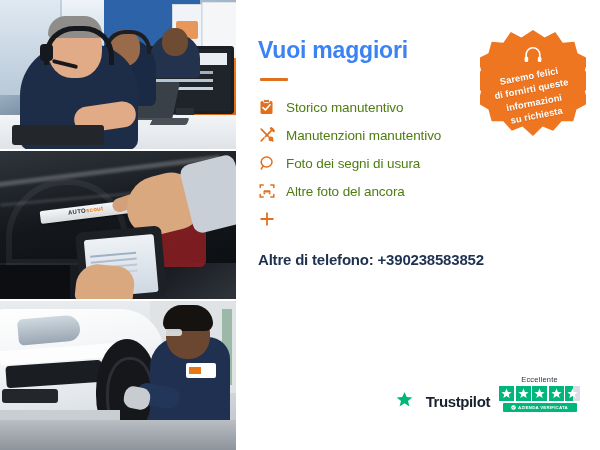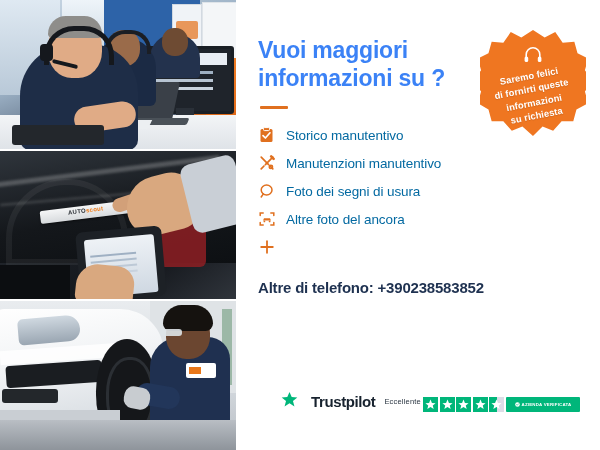--- a/index.html
+++ b/index.html
@@ -97,42 +97,42 @@
     margin:0;padding-top:36px;
     font-size:23px;line-height:1.22;font-weight:bold;color:#3b82f6;
     letter-spacing:-.2px;max-width:200px;
   }
   .rule{width:28px;height:3px;background:#e0701f;margin:14px 0 12px 2px;border-radius:1px;}
 
   .feature-list{list-style:none;margin:0;padding:0;}
   .feature{display:flex;align-items:center;gap:11px;height:28px;}
   .fi{width:17px;height:17px;flex:none;display:flex;align-items:center;justify-content:center;color:#e0701f;}
   .fi svg{display:block;}
-  .flabel{font-size:13.5px;color:#0369a1;letter-spacing:-.1px;}
+  .flabel{font-size:13.5px;color:#4d7c0f;letter-spacing:-.1px;}
 
   .phone{margin-top:18px;font-size:15px;font-weight:bold;color:#1e3150;letter-spacing:-.2px;}
   .sub{margin-top:9px;font-size:12.2px;line-height:1.45;color:#41516a;}
   .sub div{white-space:nowrap;}
 
   
   .burst{
     position:absolute;right:14px;top:30px;width:106px;height:106px;color:#fff;
   }
   .burst .blob{position:absolute;inset:0;background:#ef7621;
     clip-path:polygon(50% 0%,61% 7%,71% 2%,78% 12%,89% 11%,92% 22%,102% 27%,99% 38%,106% 48%,99% 58%,102% 69%,91% 75%,88% 86%,77% 86%,69% 95%,59% 91%,50% 100%,40% 91%,30% 95%,22% 86%,11% 86%,8% 75%,-2% 69%,1% 58%,-6% 48%,1% 38%,-2% 27%,8% 22%,11% 11%,22% 12%,29% 2%,39% 7%);}
   .burst .hs{position:absolute;left:50%;top:16px;transform:translateX(-50%);}
   .bursttext{position:absolute;left:0;right:0;top:40px;transform:rotate(-11deg);
     text-align:center;font-size:9.3px;font-weight:bold;line-height:1.45;
     letter-spacing:.1px;text-shadow:0 1px 1px rgba(0,0,0,.12);}
 
   
   .tp{position:absolute;right:20px;bottom:38px;display:flex;align-items:flex-end;gap:9px;}
   .tp-logo{display:flex;align-items:center;gap:13px;}
   .tp-logo .name{font-size:15px;font-weight:bold;color:#17222e;letter-spacing:-.4px;}
-  .tp-right{display:flex;gap:2px;}
+  .tp-right{display:flex;flex-direction:column;align-items:center;gap:2px;}
   .tp-rating{font-size:7.5px;color:#2b3642;letter-spacing:.2px;}
   .stars{display:flex;gap:1.5px;}
   .star-box{width:15px;height:15px;background:#00b67a;display:flex;align-items:center;justify-content:center;}
   .star-box.half{background:linear-gradient(90deg,#00b67a 52%,#dcdce6 52%);}
   .verified{display:flex;align-items:center;justify-content:center;gap:2px;
     background:#00b67a;color:#fff;font-size:4.4px;font-weight:bold;
     padding:1.5px 4px;letter-spacing:.2px;border-radius:1px;width:74px;box-sizing:border-box;}
 </style>
 </head>
 <body>
@@ -213,21 +213,20 @@
       <div class="lift"></div>
       <div class="bench"></div>
     </div>
 
   </div>
 
   <div class="panel">
 
     <h1 class="heading">
       <span>Vuoi maggiori</span><br>
-      <span>informazioni su ?</span>
     </h1>
     <div class="rule"></div>
 
     <ul class="feature-list">
 
       <li class="feature">
         <span class="fi">
           <svg width="15" height="16" viewBox="0 0 15 16" fill="none">
             <rect x="1.5" y="2" width="12" height="13" rx="1.5" fill="#e0701f"></rect>
             <rect x="4.5" y="0.6" width="6" height="3" rx="1" fill="#e0701f" stroke="#fff" stroke-width="1"></rect>

